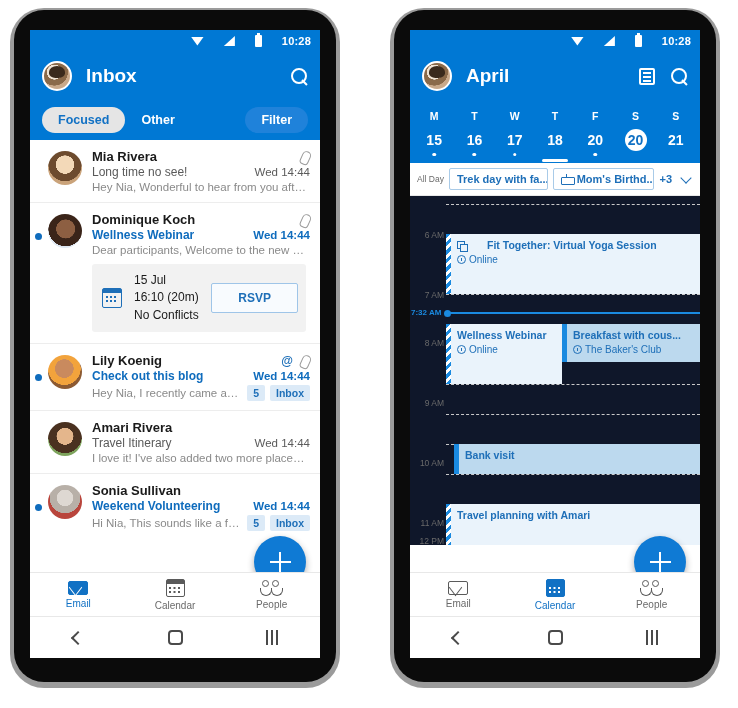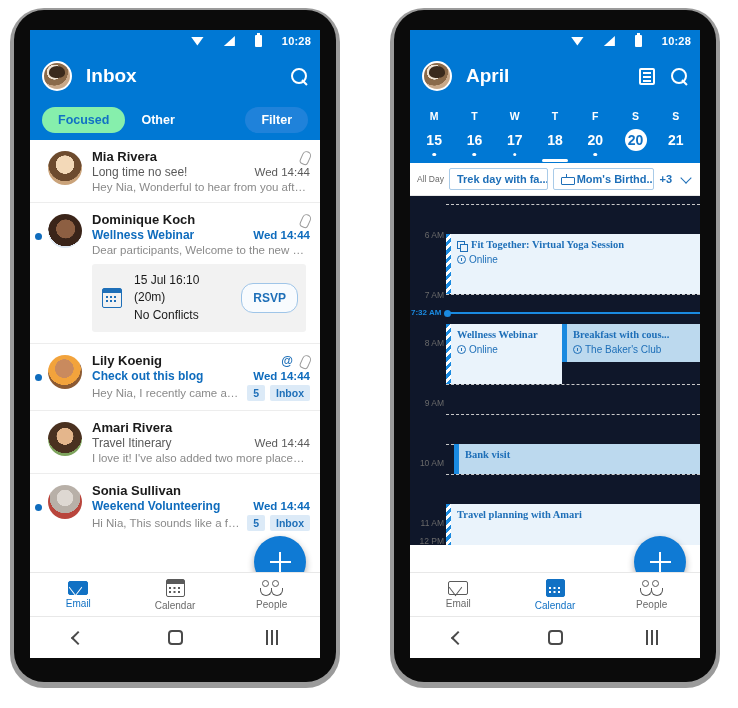--- a/index.html
+++ b/index.html
@@ -94,21 +94,21 @@
   }
 
   
   .pivots {
     background:#0078d4; height:40px; display:flex; align-items:center;
     padding: 0 12px; gap: 0;
   }
   .pill {
     font-size:12.5px; font-weight:bold; padding:6px 16px; border-radius:14px;
   }
-  .pill.active { background:#86efac; color:#1171c4; }
+  .pill.active { background:#e5e5e5; color:#1171c4; }
   .pill.inactive { color:#fff; }
   .filter-btn {
     margin-left:auto; font-size:12.5px; font-weight:bold; color:#fff;
     background:#1f82da; padding:6px 16px; border-radius:14px;
   }
 
   
   .other-banner {
     background:#f3f3f3; padding:7px 10px 8px 12px;
     display:flex; align-items:center; border-bottom:1px solid #e4e4e4;
@@ -182,21 +182,21 @@
   }
   .ic-cal-sm::after{
     content:''; position:absolute; left:3px; top:7px; width:2px; height:2px; background:#1e6fb8;
     box-shadow: 4px 0 0 #1e6fb8, 8px 0 0 #1e6fb8, 0 4px 0 #1e6fb8, 4px 4px 0 #1e6fb8, 8px 4px 0 #1e6fb8;
   }
   .rsvp-info { flex:1; }
   .rsvp-when { font-size:12px; color:#1a1a1a; line-height:1.45; }
   .rsvp-conf { font-size:12px; color:#1a1a1a; line-height:1.45; }
   .rsvp-btn {
     border:1px solid #9fc5e8; color:#1e6fb8; font-size:12px; font-weight:bold;
-    padding:7px 11px; border-radius:12px; background:#f8fbfe; flex:0 0 auto;
+    padding:7px 26px; border-radius:2px; background:#f8fbfe; flex:0 0 auto;
   }
 
   
   .fab {
     position:absolute; width:52px; height:52px; border-radius:50%;
     background:#0f7ad4; right:14px; bottom:70px;
     box-shadow:0 3px 7px rgba(0,0,0,.32);
     display:flex; align-items:center; justify-content:center; z-index:5;
   }
   .fab::before, .fab::after { content:''; position:absolute; background:#fff; }
@@ -316,21 +316,21 @@
     background-image: repeating-linear-gradient(135deg, #1a8ae0 0 3px, #ffffff 3px 6px);
     background-size: 5px 100%; background-repeat:no-repeat; background-position:left top;
   }
   .event .fill {
     position:absolute; left:5px; top:0; right:0; bottom:0; background:#eaf3fb;
   }
   .event.confirmed .fill { background:#bcd9ee; }
   .event.confirmed { background:#1a8ae0; }
   .event .inner { position:relative; z-index:2; padding-left:3px; }
   .ev-title { font-size:10.5px; color:#1e6fb8; font-weight:bold; line-height:1.4;
-    white-space:nowrap; overflow:hidden; text-overflow:ellipsis; display:flex; align-items:center; gap:4px;font-family:Liberation Serif, serif; }
+    white-space:nowrap; overflow:hidden; text-overflow:ellipsis; display:flex; align-items:center; gap:20px; }
   .ev-loc { font-size:10px; color:#1e6fb8; line-height:1.45; display:flex; align-items:center; gap:3px;
     white-space:nowrap; overflow:hidden; text-overflow:ellipsis; }
   .ic-pin { width:9px; height:9px; border:1.2px solid #1e6fb8; border-radius:50%; position:relative; flex:0 0 auto; }
   .ic-pin::after{ content:''; position:absolute; left:3px; top:1.6px; width:1.2px; height:3px; background:#1e6fb8; }
   .ic-rec { width:10px; height:9px; position:relative; flex:0 0 auto; }
   .ic-rec::before{
     content:''; position:absolute; left:0; top:0; width:6px; height:6px; border:1.2px solid #1e6fb8;
   }
   .ic-rec::after{
     content:''; position:absolute; left:3px; top:3px; width:6px; height:6px; border:1.2px solid #1e6fb8;

